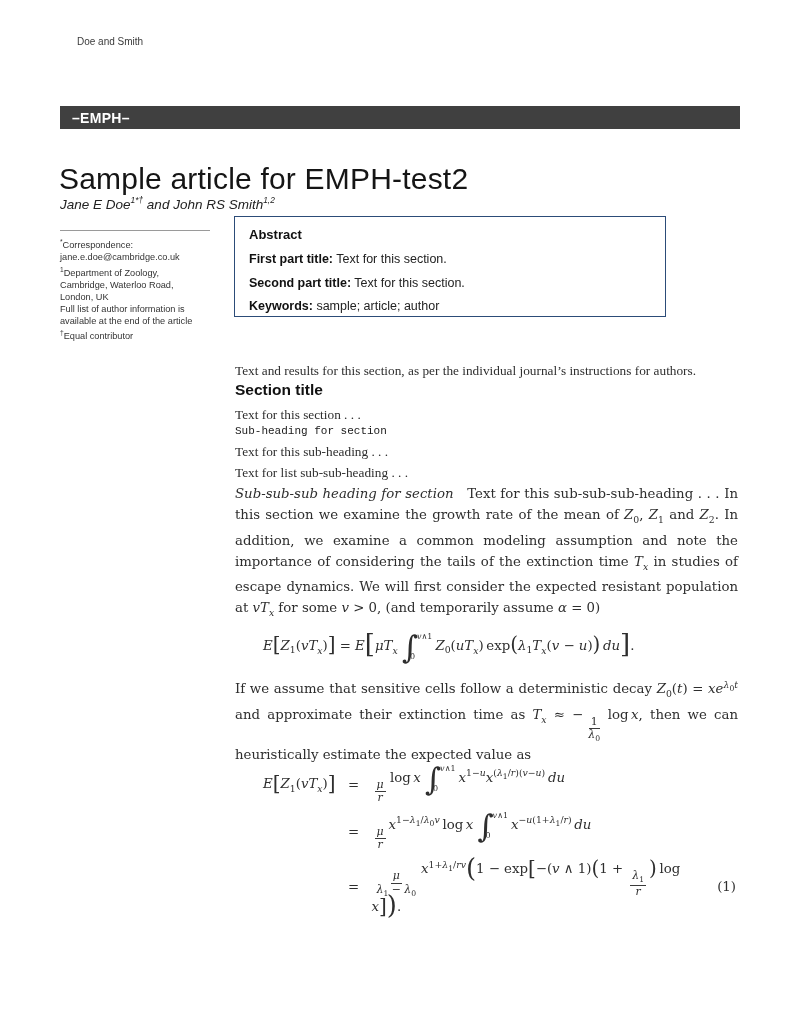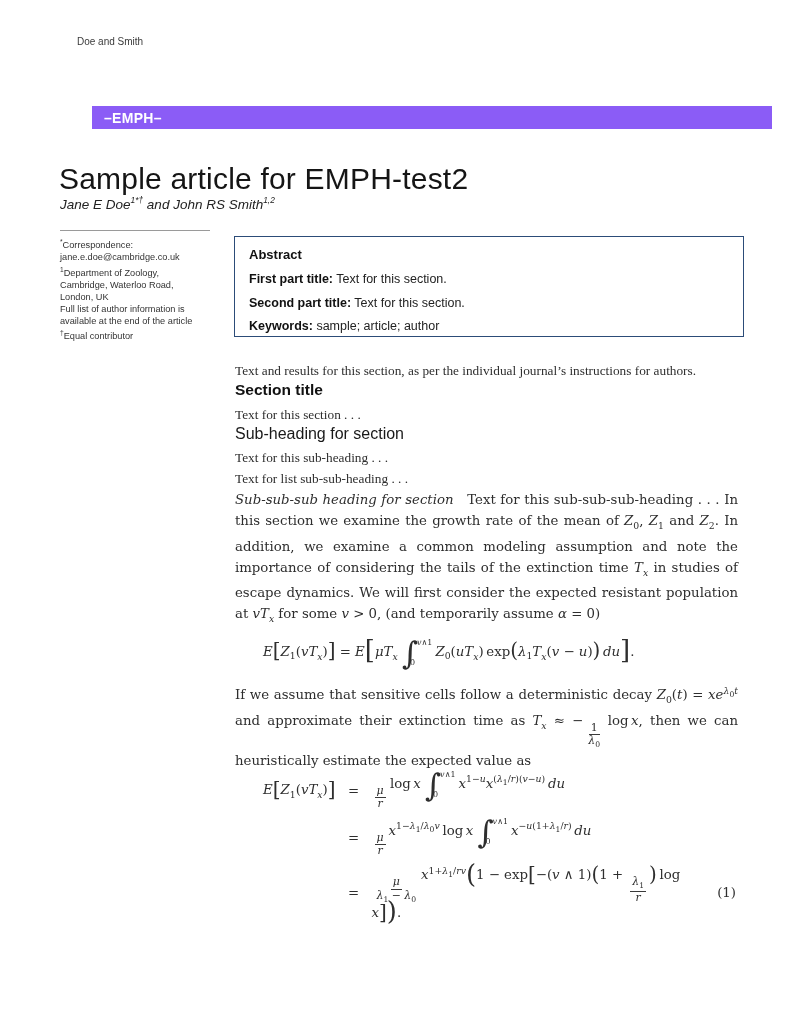--- a/index.html
+++ b/index.html
@@ -21,32 +21,32 @@
   .authors{position:absolute;left:60px;top:195px;
         font-family:"Liberation Sans","DejaVu Sans",sans-serif;font-size:13.5px;color:#222;font-style:italic;}
   .authors sup{font-size:62%;}
 
   .sidebar{position:absolute;left:60px;top:230px;width:156px;
         font-family:"Liberation Sans","DejaVu Sans",sans-serif;font-size:9.2px;
         line-height:11.9px;color:#333;}
   .sidebar-rule{border:0;border-top:1px solid #9a9a9a;width:150px;margin:0 0 5px 0;}
   .sidebar .line sup{font-size:72%;}
 
-  .abstract-box{position:absolute;left:234px;top:236px;width:510px;height:101px;
+  .abstract-box{position:absolute;left:234px;top:216px;width:432px;height:101px;
         box-sizing:border-box;border:1px solid #2c4c78;padding:10px 14px 8px 14px;
         font-family:"Liberation Sans","DejaVu Sans",sans-serif;}
   .abstract-heading{font-weight:bold;font-size:13px;color:#111;margin:0 0 10px 0;}
   .abstract-row{font-size:12.5px;color:#222;margin:0 0 9.5px 0;}
   .abstract-row .label{font-weight:bold;color:#111;}
 
   .content{position:absolute;left:235px;top:360px;width:503px;}
   .h-main{font-family:"Liberation Sans","DejaVu Sans",sans-serif;font-weight:bold;
         font-size:15.5px;color:#111;margin:0 0 5px 0;}
-  .h-sub{font-family:Liberation Sans, sans-serif;font-weight:500;
-        font-size:16px;color:#191919;margin:0 0 4px 0;}
+  .h-sub{font-family:Liberation Mono, monospace;font-weight:500;
+        font-size:11px;color:#191919;margin:0 0 4px 0;}
   .h-subsub{font-style:italic;font-size:13.4px;color:#2e2e2e;margin:0 0 4px 0;}
   p.body{font-size:13.3px;line-height:21px;text-align:justify;margin:0;}
   .mb18{margin-bottom:18px;} .mb12{margin-bottom:12px;} .mb6{margin-bottom:6px;} .mb10{margin-bottom:10px;}
 
   
   .math, .math i{font-family:"DejaVu Serif",serif;}
   .math i{font-style:italic;}
   .math sup,.math sub{font-size:70%;}
   .math sup sub, .math sup sup, .math sub sub{font-size:82%;}
   .math-display{font-size:13.3px;margin:10px 0 14px 28px;color:#2e2e2e;}
@@ -69,21 +69,21 @@
   .aeq{text-align:center;}
   .anum{justify-self:end;padding-right:2px;}
 </style>
 </head>
 <body>
 
 <div class="page">
 
   <div class="running-header">Doe and Smith</div>
 
-  <div class="banner" style="background-color: #8b5cf6; margin-left: 32px;">
+  <div class="banner" style="background-color: #404040;">
     <span class="banner-label">–EMPH–</span>
   </div>
 
   <h1 class="article-title">Sample article for EMPH-test2</h1>
 
   <div class="authors">Jane E Doe<sup>1*†</sup> and John RS Smith<sup>1,2</sup></div>
 
   <div class="sidebar">
     <hr class="sidebar-rule">
     <div class="line"><sup>*</sup>Correspondence:</div>

